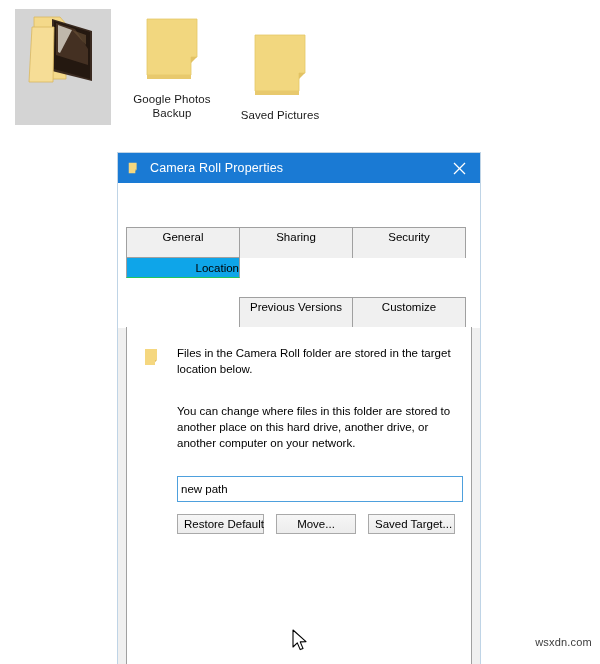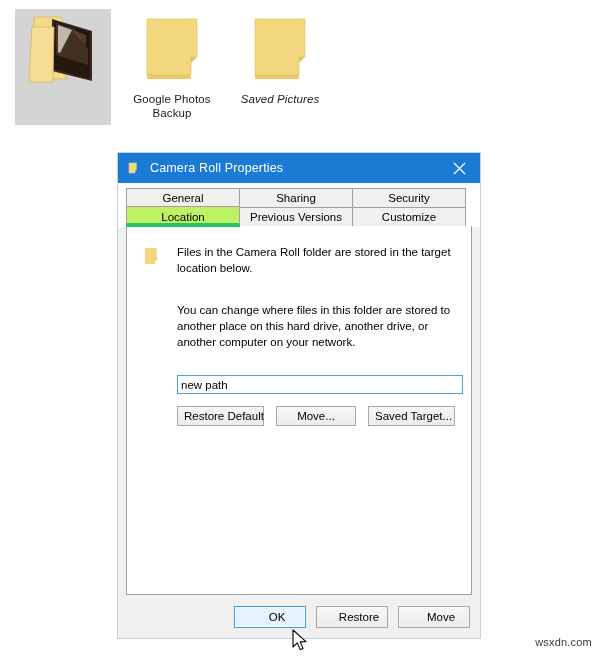--- a/index.html
+++ b/index.html
@@ -44,21 +44,21 @@
   #item-camera-roll {
     left: 6px; top: 6px;
   }
   #item-camera-roll .sel-bg {
     position: absolute;
     left: 9px; top: 3px;
     width: 96px; height: 116px;
     background: #d4d4d4;
   }
   #item-google-photos { left: 116px; top: 6px; }
-  #item-saved-pictures { left: 224px; top: 6px; font-style: italic; }
+  #item-saved-pictures { left: 224px; top: 22px; }
 
   
   .folder-svg { display: block; }
 
   
   #dialog {
     position: absolute;
     left: 117px;
     top: 152px;
     width: 364px;
@@ -103,44 +103,46 @@
     background: #ffffff;
     padding: 5px 8px 0 8px;
     position: relative;
   }
   .tab-row {
     display: flex;
     margin: 0;
     position: relative;
   }
   .tab {
-    height: 19px;
+    height: 31px;
     line-height: 18px;
     font-size: 11.5px;
     color: #000000;
     text-align: center;
     background: #f0f0f0;
     border: 1px solid #a0a0a0;
     border-bottom: none;
     box-sizing: border-box;
     cursor: default;
     margin-right: -1px;
     position: relative;
+    margin-top: 39px;
   }
   .tab-row.row1 .tab { width: 114px; }
   .tab-row.row2 .tab:nth-child(1) { width: 114px; }
   .tab-row.row2 .tab:nth-child(2) { width: 114px; }
   .tab-row.row2 .tab:nth-child(3) { width: 114px; }
   .tab.active {
-    background: #bef264;
-    border-bottom: 4px solid #22c55e;
+    background: #0ea5e9;
+    border-bottom: 1px solid #22c55e;
     z-index: 4;
     height: 21px;
     line-height: 20px;
     margin-top: -1px;
+    text-align: right;
   }
 
   
   #content {
     background: #ffffff;
     border: 1px solid #a0a0a0;
     border-top: none;
     margin: 0 8px;
     height: 369px;
     box-sizing: border-box;
@@ -171,21 +173,21 @@
     color: #000000;
     line-height: 16px;
     margin-top: 26px;
     margin-left: 34px;
     max-width: 290px;
   }
   #path-input {
     display: block;
     margin: 25px 0 0 34px;
     width: 286px;
-    height: 19px;
+    height: 26px;
     box-sizing: border-box;
     border: 1px solid #4ea0dd;
     outline: 1px solid #ffffff;
     outline-offset: -2px;
     font-family: "Liberation Sans", sans-serif;
     font-size: 11.5px;
     color: #000000;
     padding: 0 3px;
     background: #ffffff;
   }

